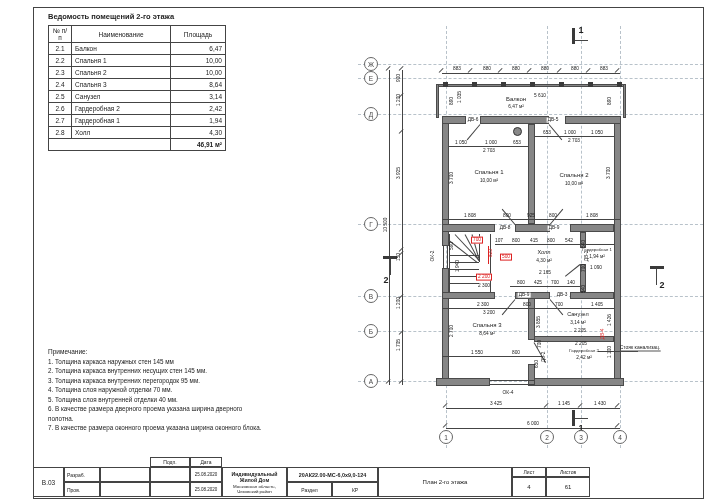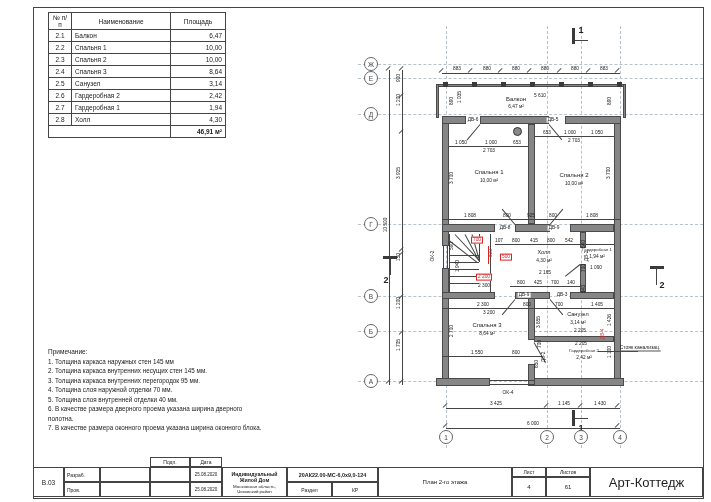--- a/index.html
+++ b/index.html
@@ -47,20 +47,21 @@
         align-items:center;justify-content:center;text-align:center;background:#fff;overflow:hidden;}
   .cell.l{justify-content:flex-start;padding-left:2px;}
 </style>
 </head>
 <body>
 
 <div id="page">
   <div id="frame"></div>
 
   <div id="table-panel">
+    <div class="tbl-title">Ведомость помещений 2-го этажа</div>
     <table>
       <thead>
         <tr>
           <th style="width:16px">№ п/п</th>
           <th style="width:92px">Наименование</th>
           <th style="width:48px">Площадь</th>
         </tr>
       </thead>
       <tbody id="room-rows">
           <tr>
@@ -378,15 +379,14 @@
       <div style="font-size:4.4px;margin-top:1px">Московская область, Чеховский район</div>
     </div>
     <div class="cell" style="left:254px;top:10px;width:91px;height:15px;font-size:5.4px;font-weight:bold">20АК22.00-МС-6,0х9,0-124</div>
     <div class="cell" style="left:254px;top:25px;width:45px;height:15px">Раздел</div>
     <div class="cell" style="left:299px;top:25px;width:46px;height:15px">КР</div>
     <div class="cell" style="left:345px;top:10px;width:134px;height:30px;font-size:6px">План 2-го этажа</div>
     <div class="cell" style="left:479px;top:10px;width:34px;height:10px">Лист</div>
     <div class="cell" style="left:479px;top:20px;width:34px;height:20px;font-size:6px">4</div>
     <div class="cell" style="left:513px;top:10px;width:44px;height:10px">Листов</div>
     <div class="cell" style="left:513px;top:20px;width:44px;height:20px;font-size:6px">61</div>
-    <div class="cell" style="left:557px;top:10px;width:113px;height:30px;font-size:13px">Арт-Коттедж</div>
   </div>
 </div>
 
 </body></html>

